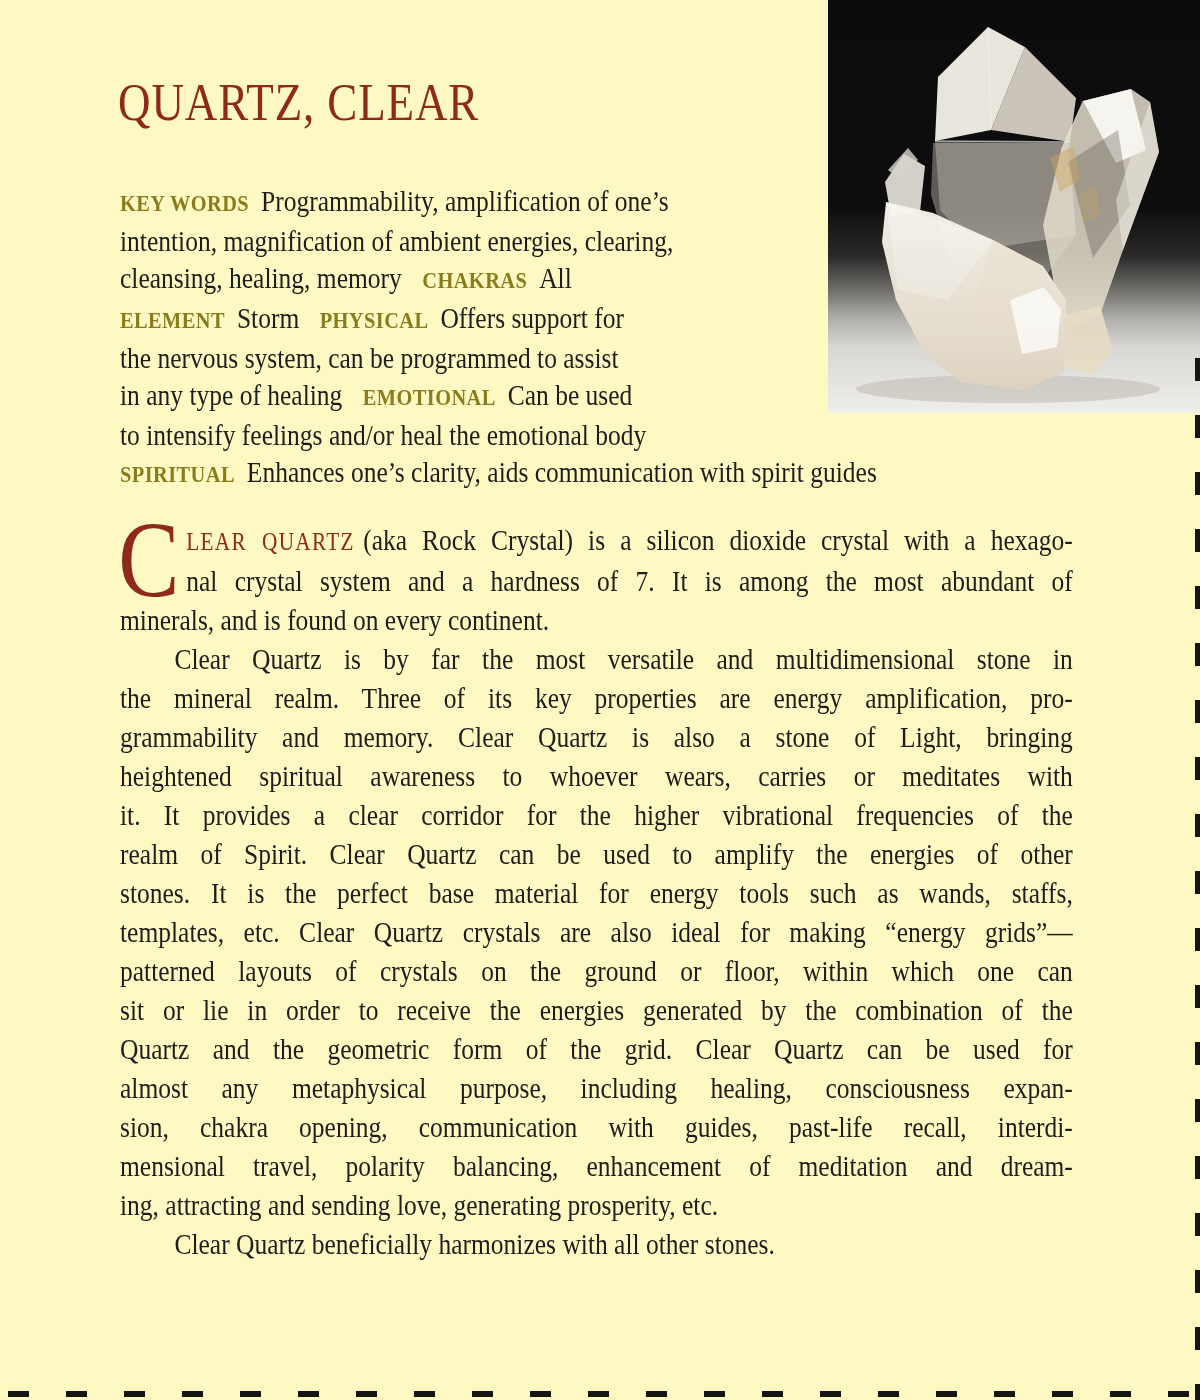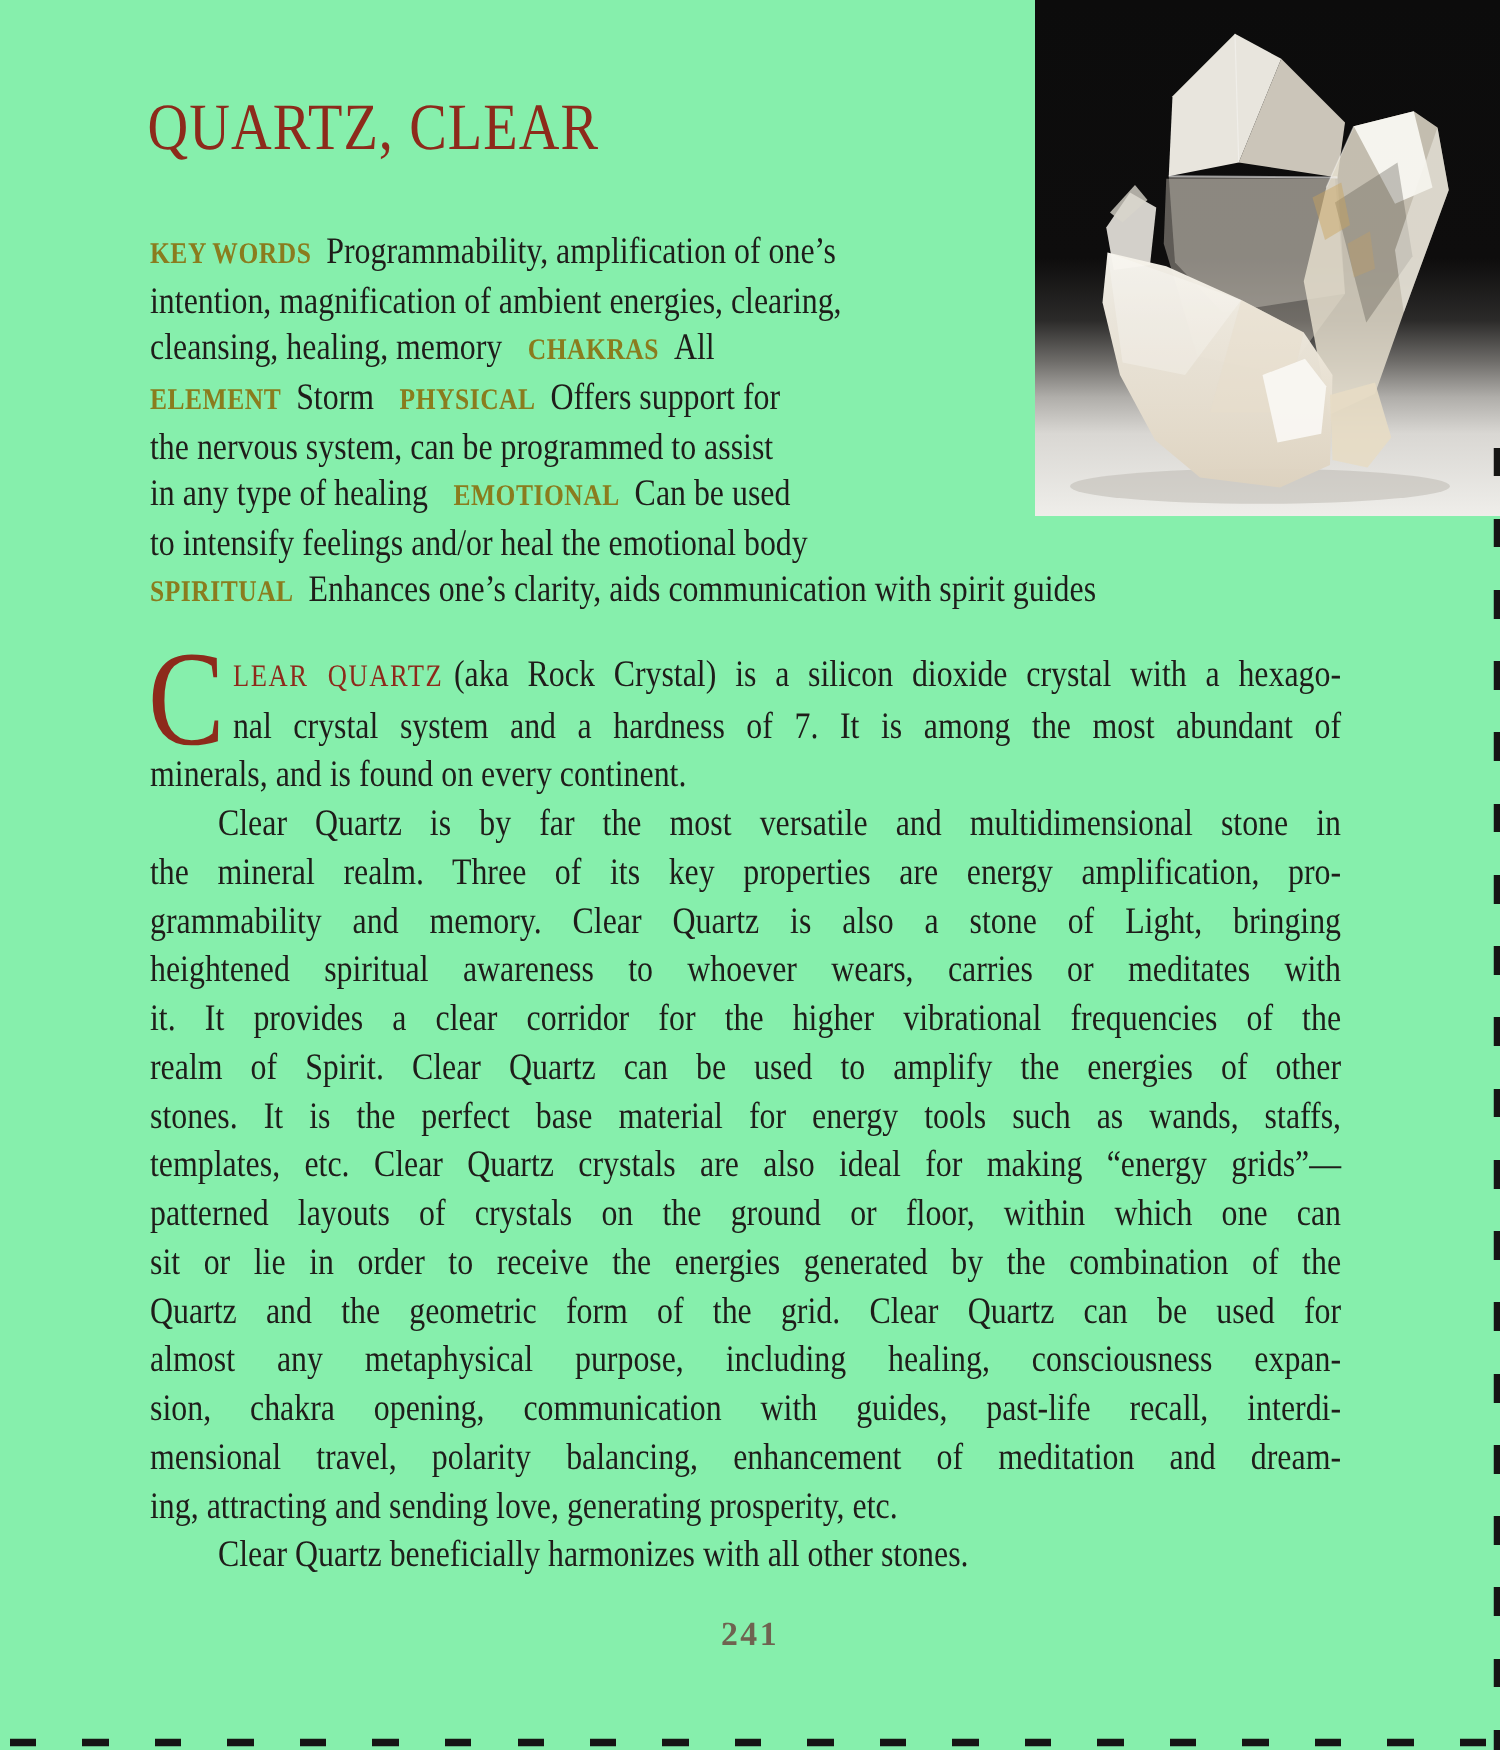--- a/index.html
+++ b/index.html
@@ -5,21 +5,21 @@
   :root{
     --title_red:#8d2a1b;
     --label_olive:#8a7c1e;
     --body_ink:#1f1d1a;
     --pagenum_brown:#6f6350;
     --mark_black:#161514;
   }
   html,body{margin:0;padding:0;background:#e8e8e8;}
   .page{
     position:relative;width:1200px;height:1400px;margin:0 auto;
-    background:#86efac;overflow:hidden;
+    background:#fef9c3;overflow:hidden;
     font-family:"Liberation Serif","DejaVu Serif",serif;
   }
   .scalex{transform:scaleX(0.85);transform-origin:0 0;}
   .title{
     position:absolute;left:118px;top:76px;margin:0;
     font-family:"Liberation Serif","DejaVu Serif",serif;
     font-weight:400;font-size:53px;line-height:1;
     letter-spacing:1px;color:var(--title_red);white-space:nowrap;
   }
   .props{
@@ -155,18 +155,17 @@
         <div class="line jl"><span class="txt">almost any metaphysical purpose, including healing, consciousness expan-</span></div>
         <div class="line jl"><span class="txt">sion, chakra opening, communication with guides, past-life recall, interdi-</span></div>
         <div class="line jl"><span class="txt">mensional travel, polarity balancing, enhancement of meditation and dream-</span></div>
         <div class="line"><span class="txt">ing, attracting and sending love, generating prosperity, etc.</span></div>
       </div>
     <div class="para">
         <div class="line pad-indent"><span class="txt">Clear Quartz beneficially harmonizes with all other stones.</span></div>
       </div>
   </section>
 
-  <div class="pagenum">241</div>
 
   <div class="edge-right"></div>
   <div class="edge-bottom"></div>
 
 </div>
 
 </body></html>

